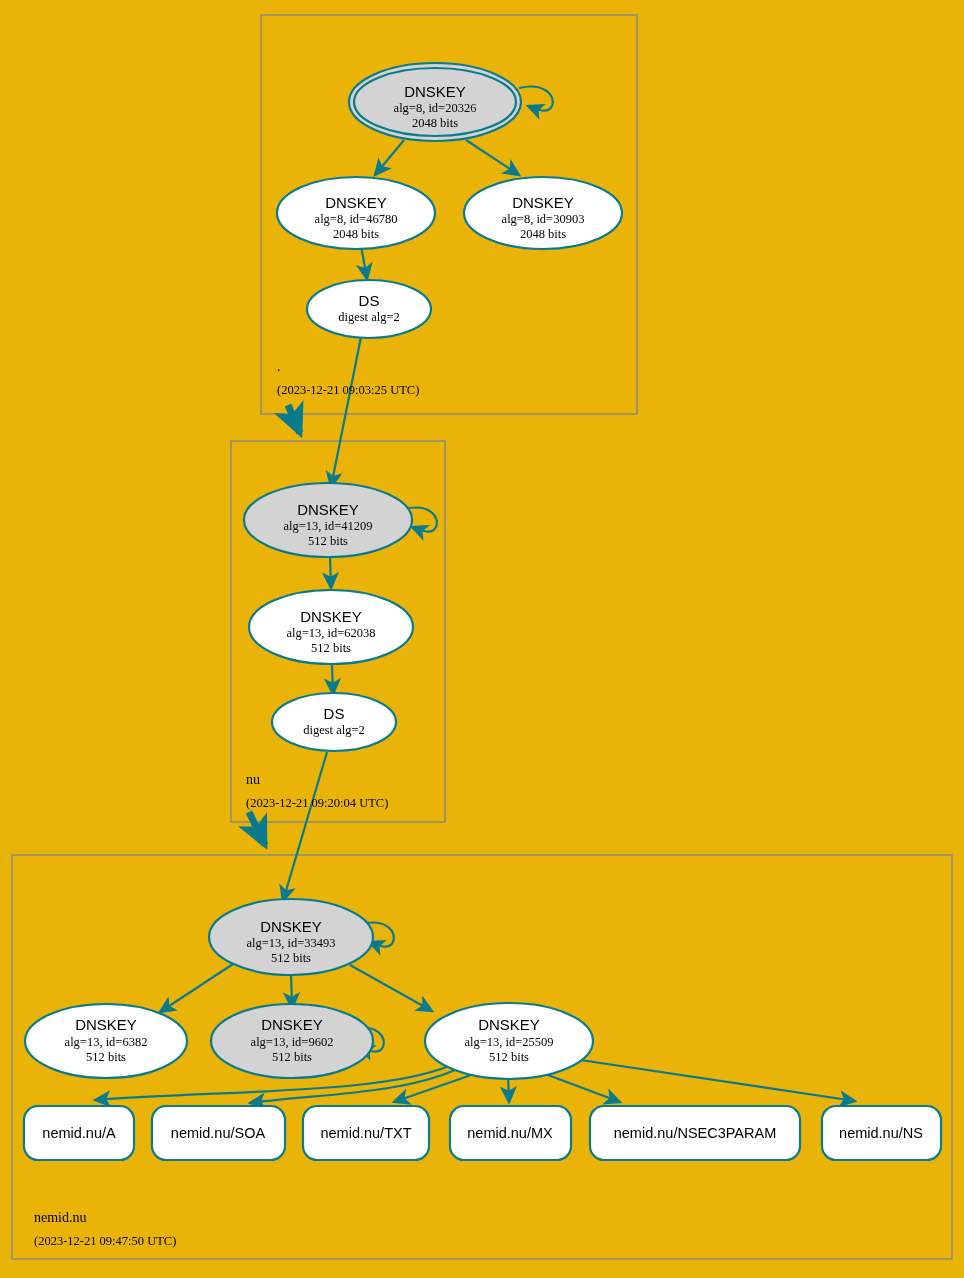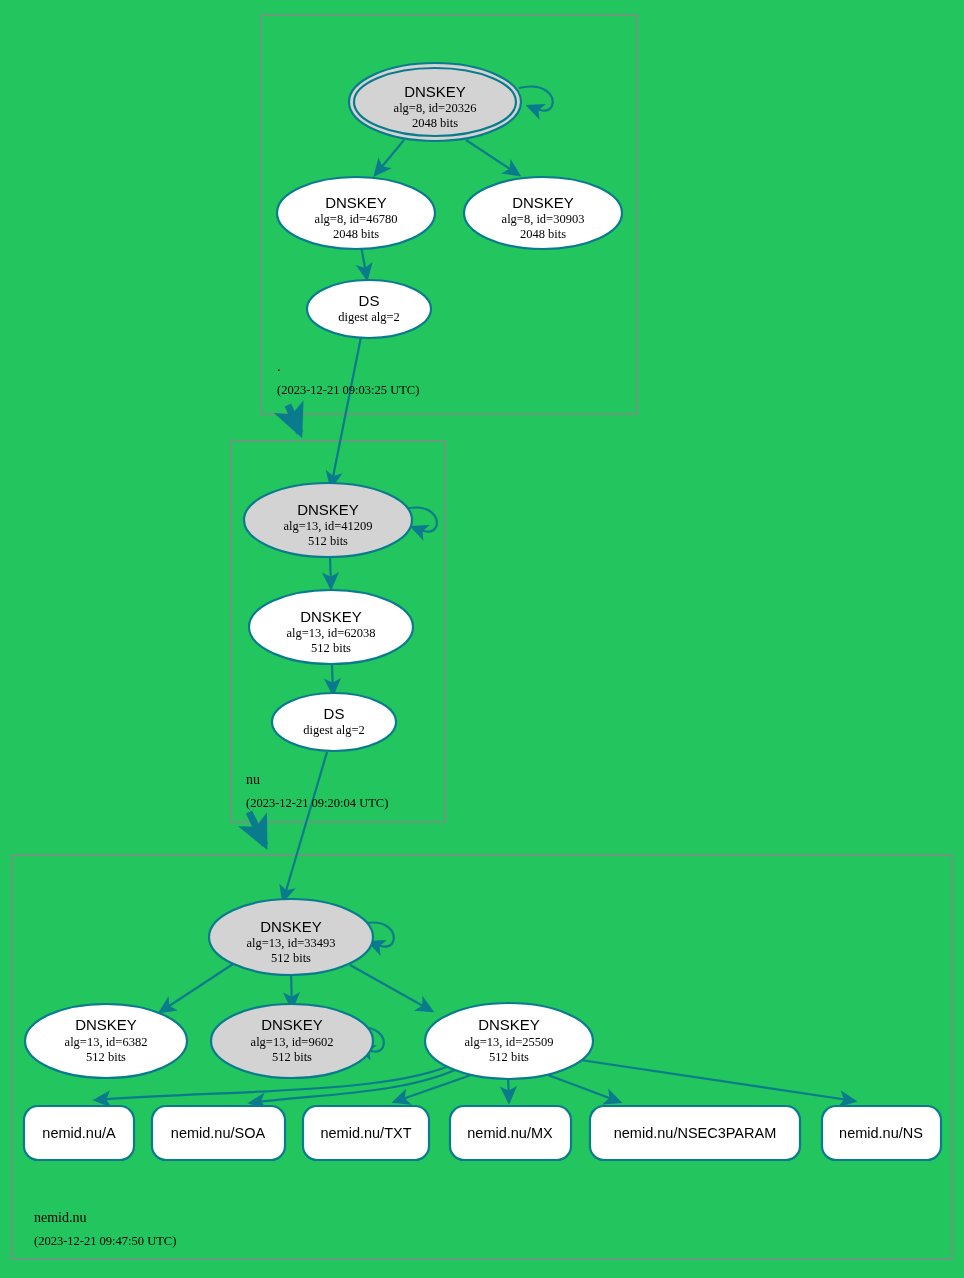--- a/index.html
+++ b/index.html
@@ -7,21 +7,21 @@
     padding: 0;
     background: #ffffff;
   }
   body {
     font-family: "Liberation Sans", sans-serif;
   }
   #stage {
     position: relative;
     width: 964px;
     height: 1278px;
-    background: #22c55e;
+    background: #eab308;
     overflow: hidden;
   }
   svg { display: block; }
 
   
   .n-title {
     font-family: "Liberation Sans", sans-serif;
     font-size: 15px;
     fill: #000000;
   }

